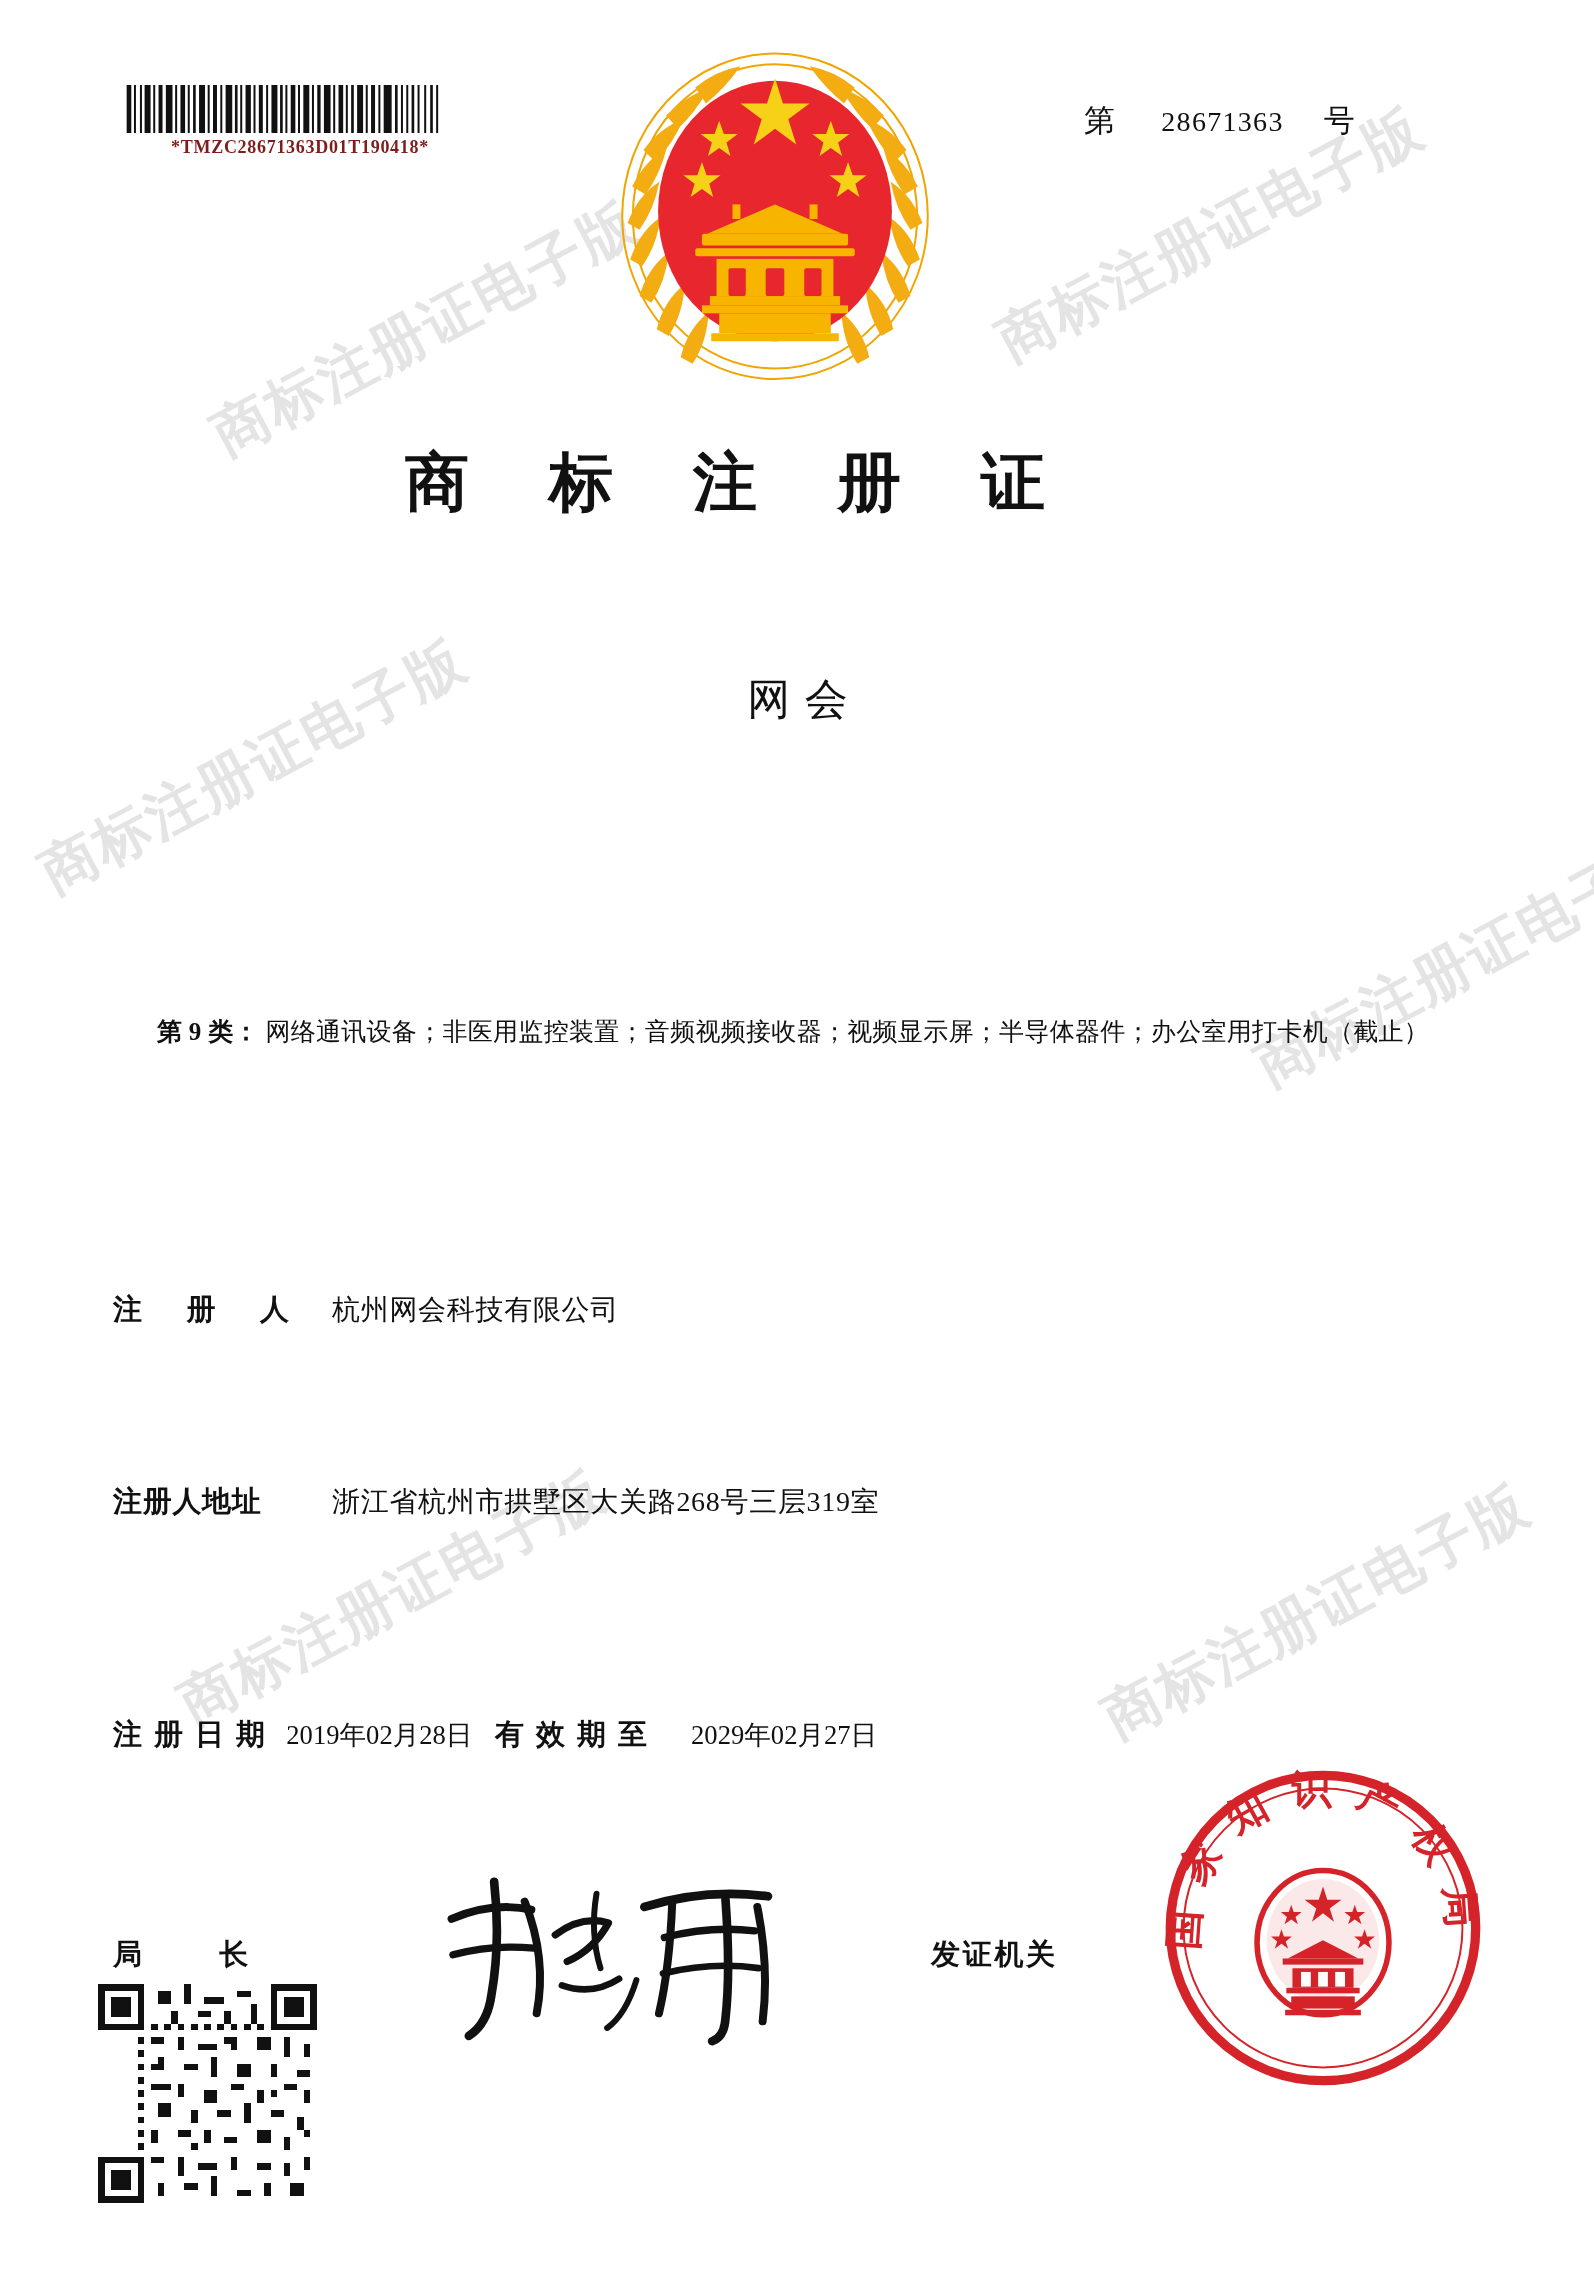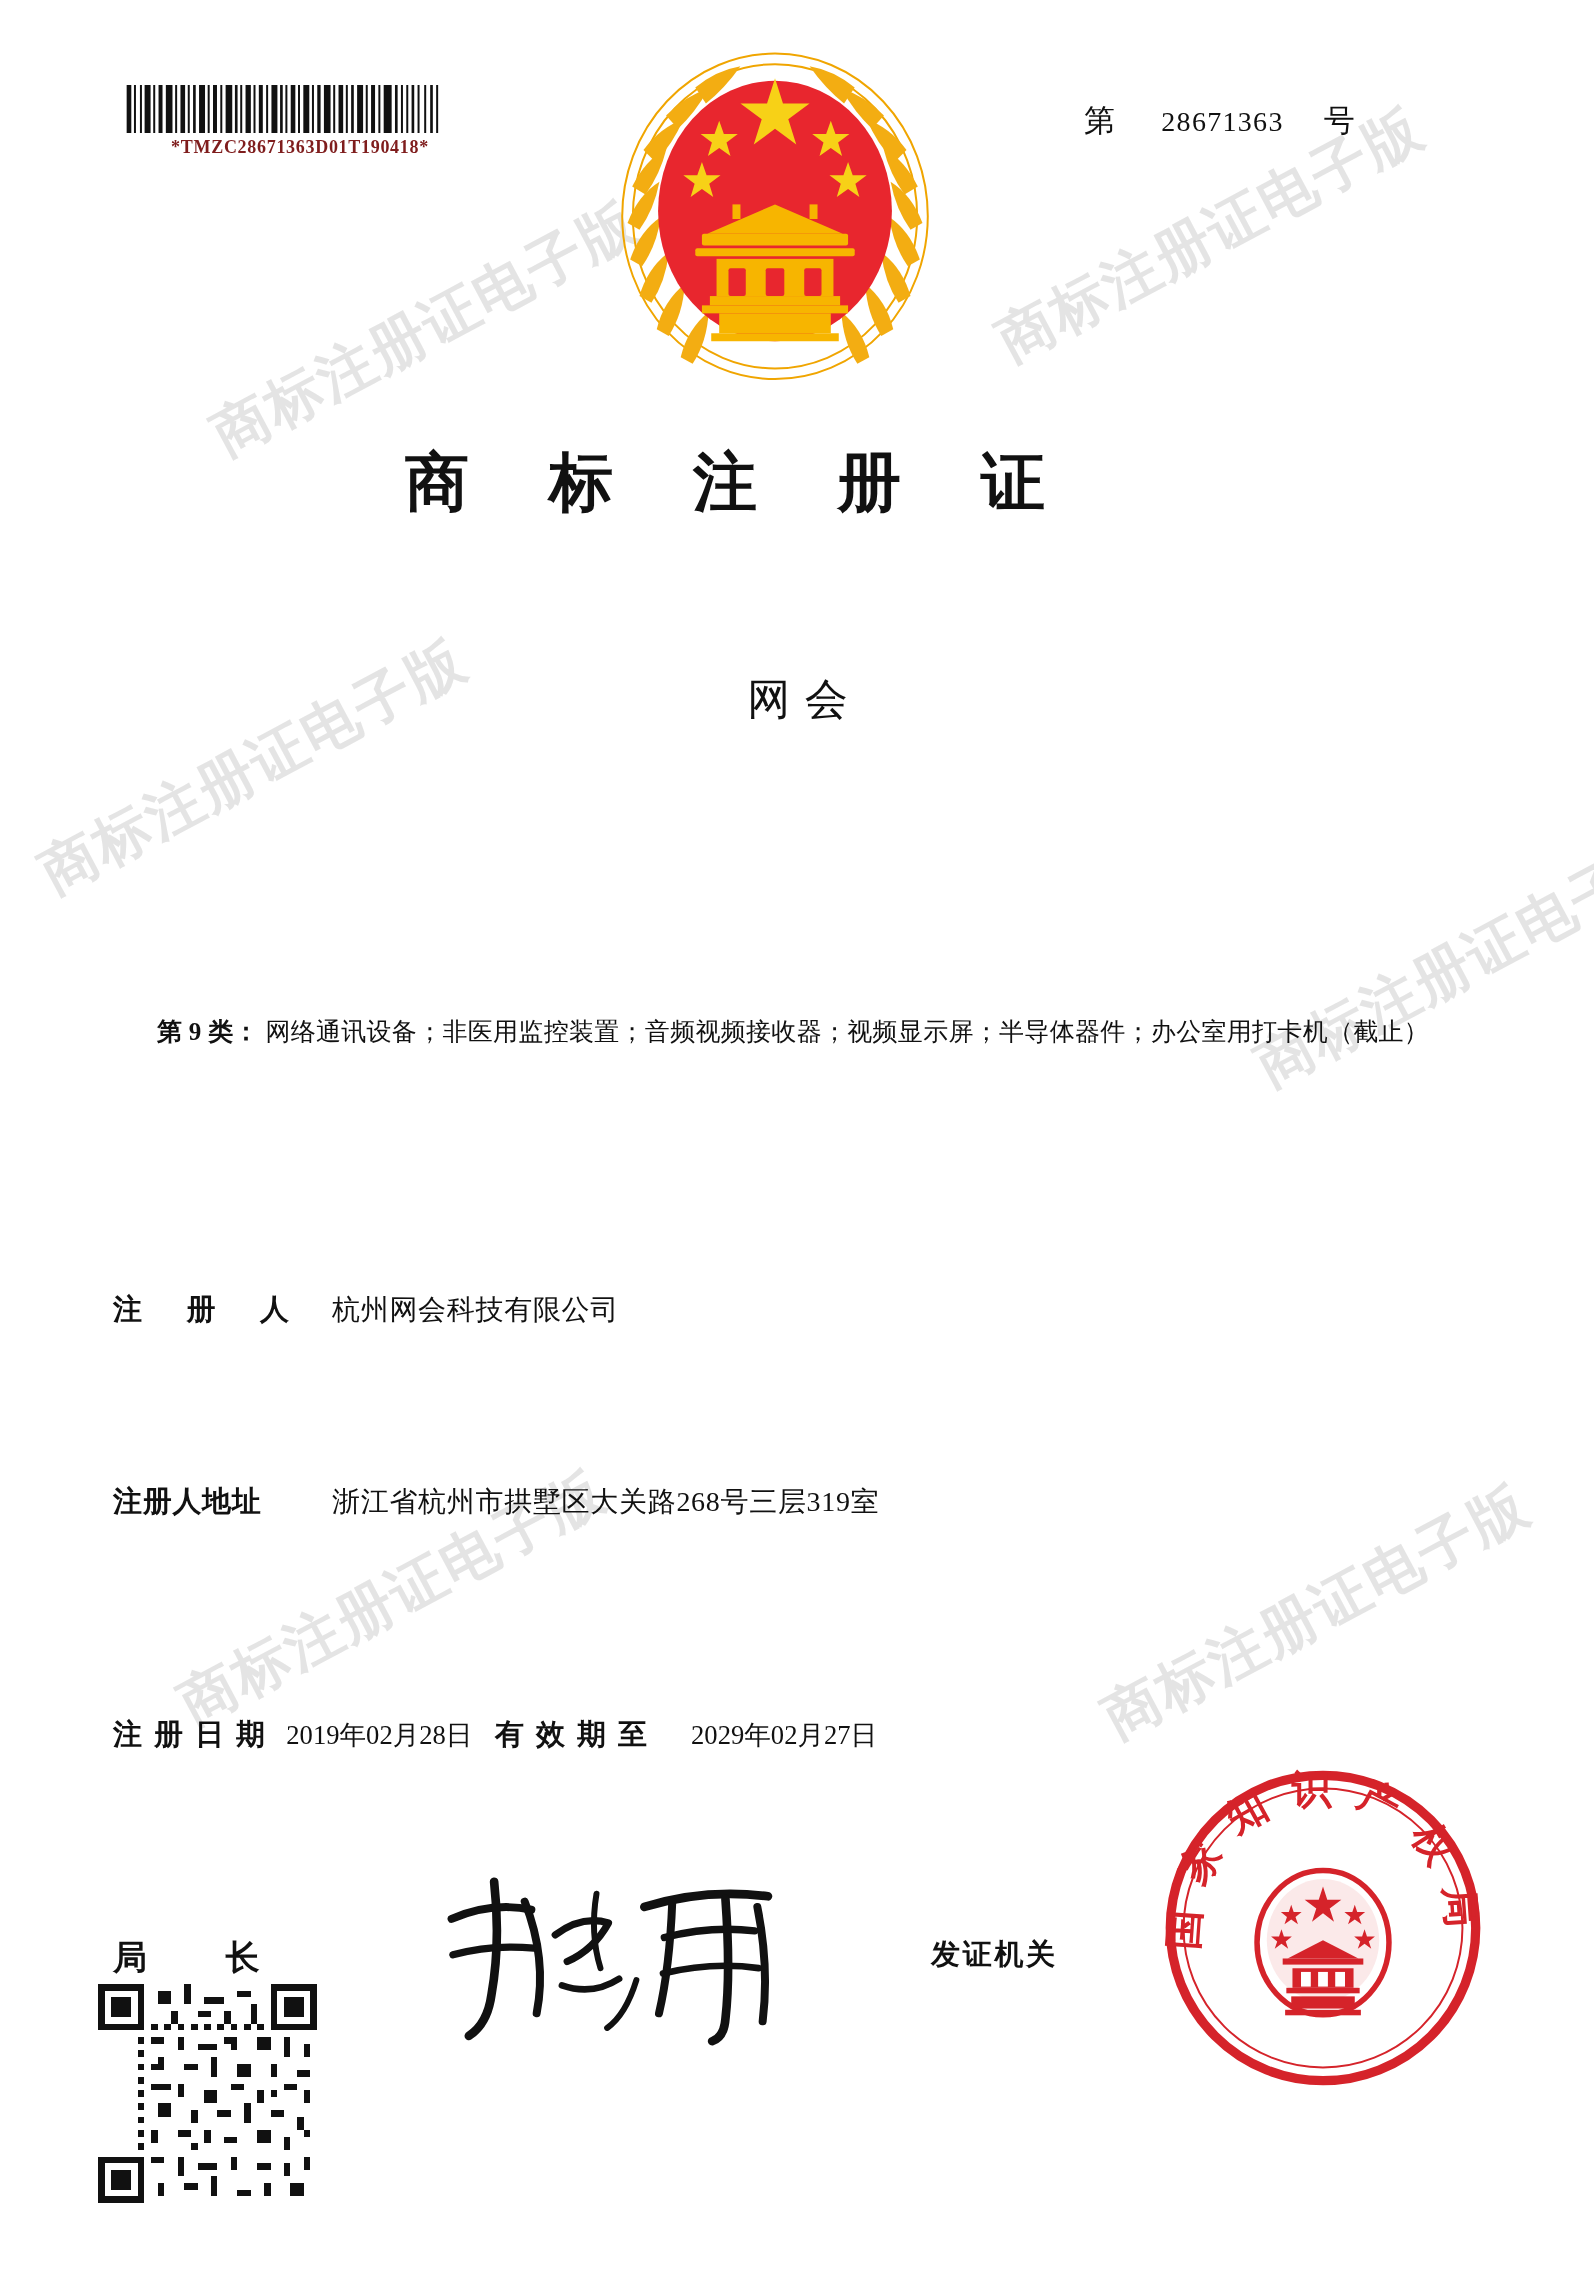--- a/index.html
+++ b/index.html
@@ -170,21 +170,21 @@
   #dates-block .lab1 { font-weight: 700; font-size: 29px; letter-spacing: 12px; }
   #dates-block .val1 { font-size: 26.6px; margin: 0 22.6px 0 9.3px; }
   #dates-block .lab2 { font-weight: 700; font-size: 29px; letter-spacing: 12px; }
   #dates-block .val2 { font-size: 26.6px; margin-left: 32px; }
 
   
   #director-label {
     position: absolute;
     left: 113px;
     top: 1935px;
-    font-size: 34px;
+    font-size: 29px;
     font-weight: 700;
     letter-spacing: 35px;
     z-index: 10;
   }
   #signature {
     position: absolute;
     left: 425px;
     top: 1855px;
     width: 452px;
     height: 193px;

